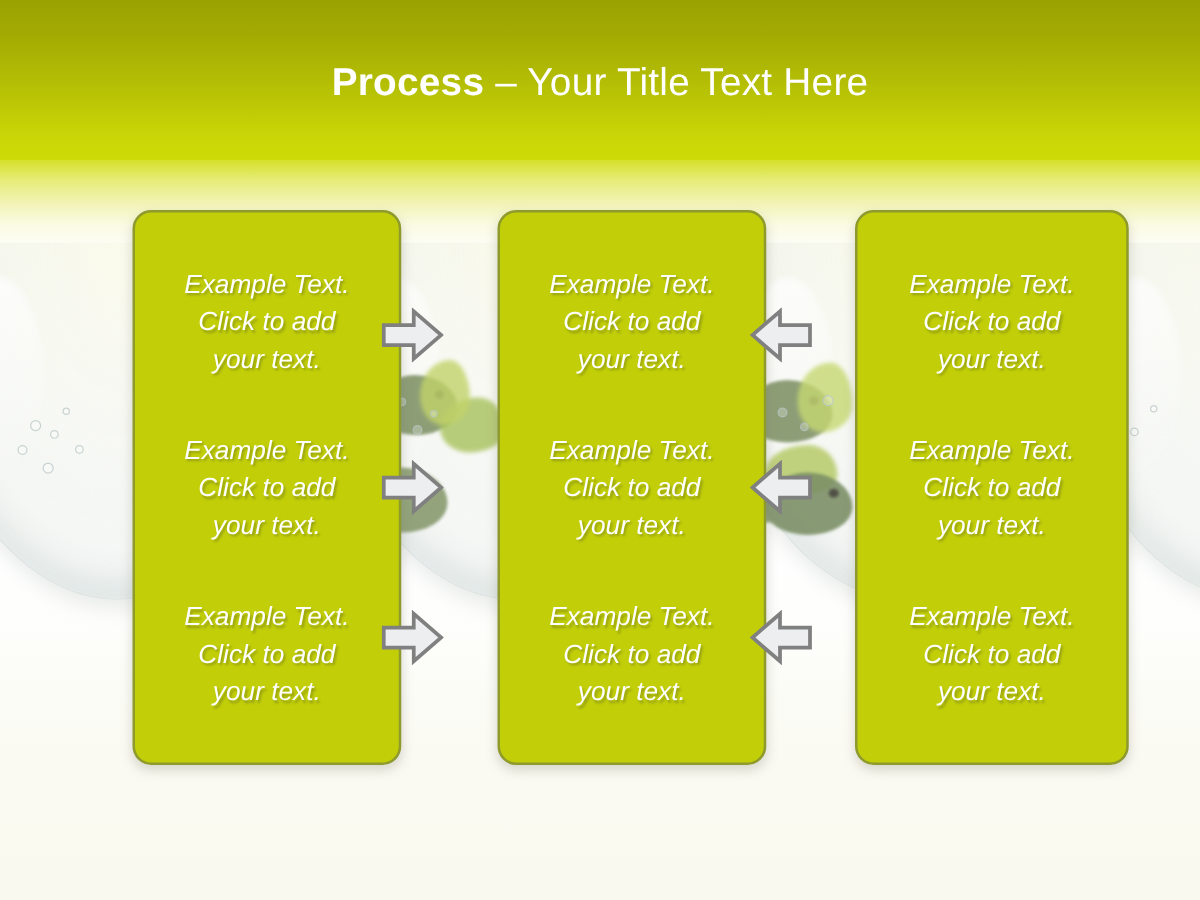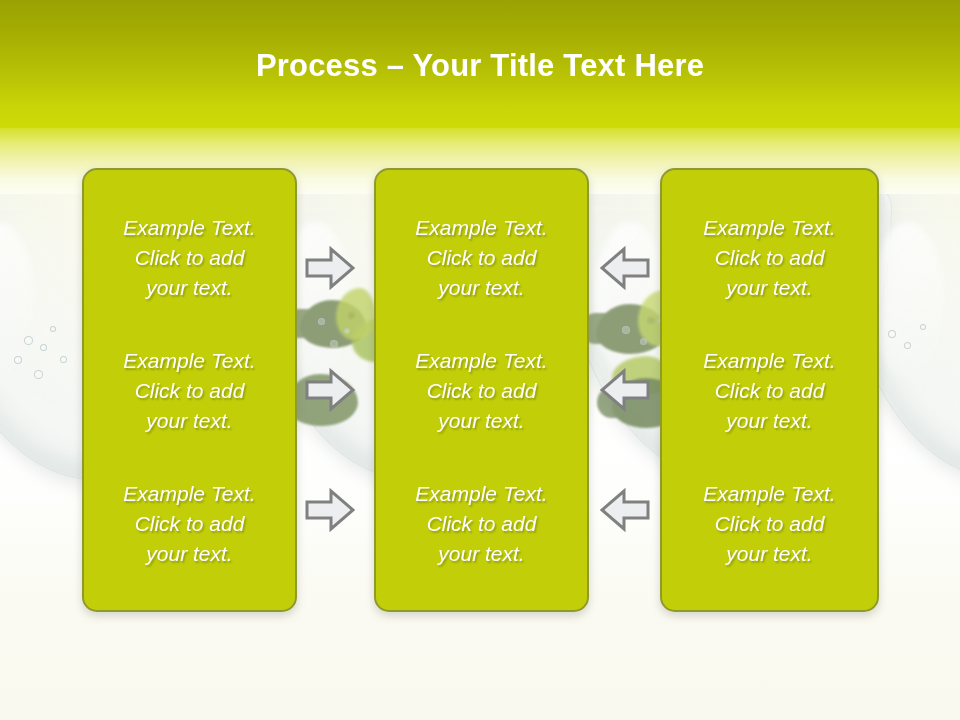--- a/index.html
+++ b/index.html
@@ -91,32 +91,32 @@
     background:linear-gradient(to bottom,#d6e02a 0%,#e6ec76 24%,#f2f3b5 52%,#fafbe2 78%,#fdfdf4 100%);
     z-index:5;
   }
   .title{
     position:absolute;left:0;top:48px;width:960px;
     text-align:center;
     font-size:31px;color:#ffffff;letter-spacing:0.2px;
     z-index:6;white-space:nowrap;
   }
   .title .bold{font-weight:bold;}
-  .title .light{font-weight:bold;}
+  .title .light{font-weight:normal;}
 
   
   .panel{
     position:absolute;
     background:#c2cf08;
     border:2px solid #8f9a2c;
     border-radius:15px;
     box-shadow:0 4px 9px rgba(120,120,100,0.28);
     z-index:10;
     display:flex;flex-direction:column;
-    justify-content:flex-start;align-items:center;
+    justify-content:flex-start;align-items:center;margin-left:24px;
   }
   .panel-1{left:82px;top:168px;width:211px;height:440px;}
   .panel-2{left:374px;top:168px;width:211px;height:440px;}
   .panel-3{left:660px;top:168px;width:215px;height:440px;}
 
   .block{
     width:88%;
     text-align:center;
     color:#ffffff;
     font-style:italic;

